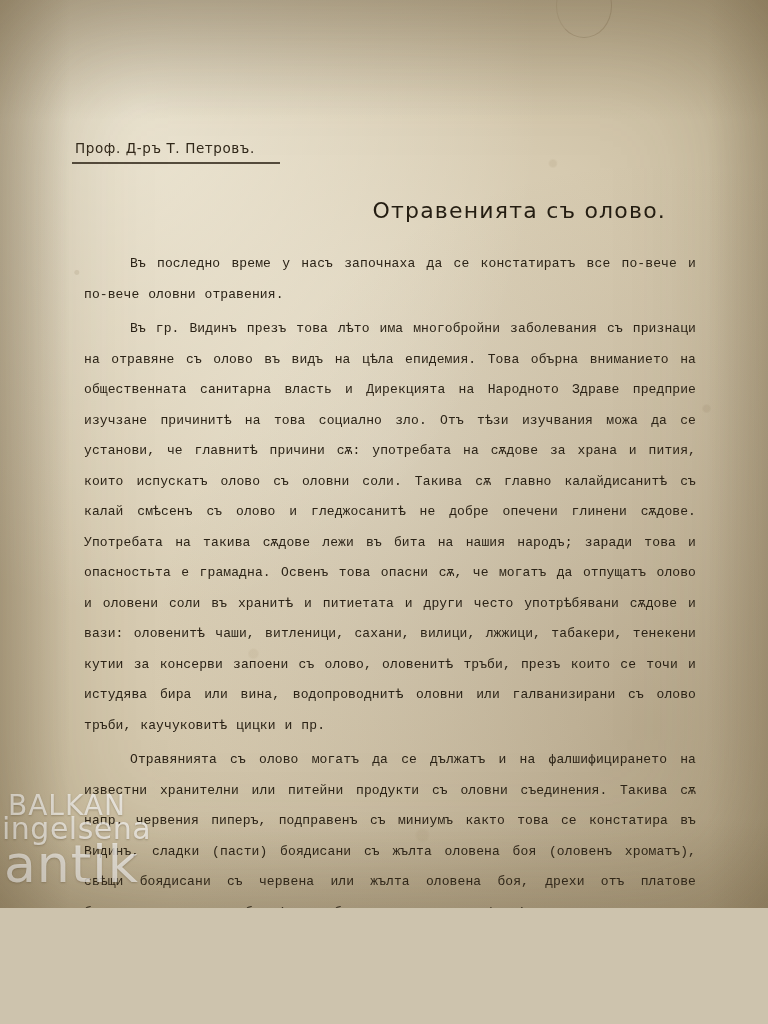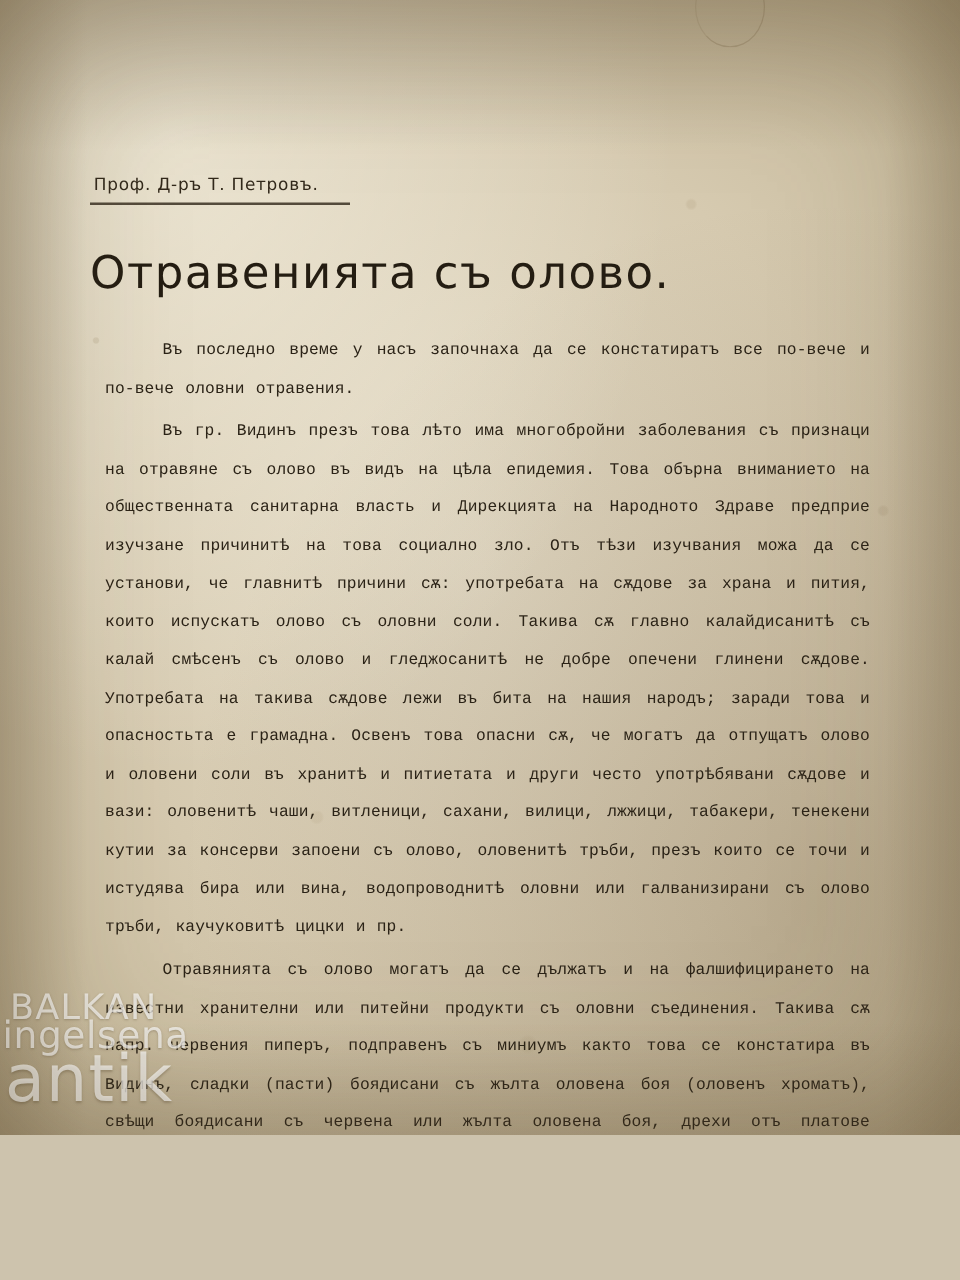--- a/index.html
+++ b/index.html
@@ -99,23 +99,23 @@
     width: 208px;
     height: 2px;
     background: #3a3022;
     margin-top: 6px;
     margin-bottom: 34px;
     opacity: 0.85;
   }
   h1.title {
     font-family: "DejaVu Sans", sans-serif;
     font-weight: normal;
-    font-size: 36px;
+    font-size: 22px;
     letter-spacing: 1.2px;
-    text-align: left;
+    text-align: right;
     margin: 0 0 26px 0;
     color: #241d12;
     padding-right: 30px;
   }
   p.para {
     font-family: Liberation Mono, monospace;
     font-size: 13px;
     line-height: 30.5px;
     margin: 0 0 4px 12px;
     text-indent: 46px;

